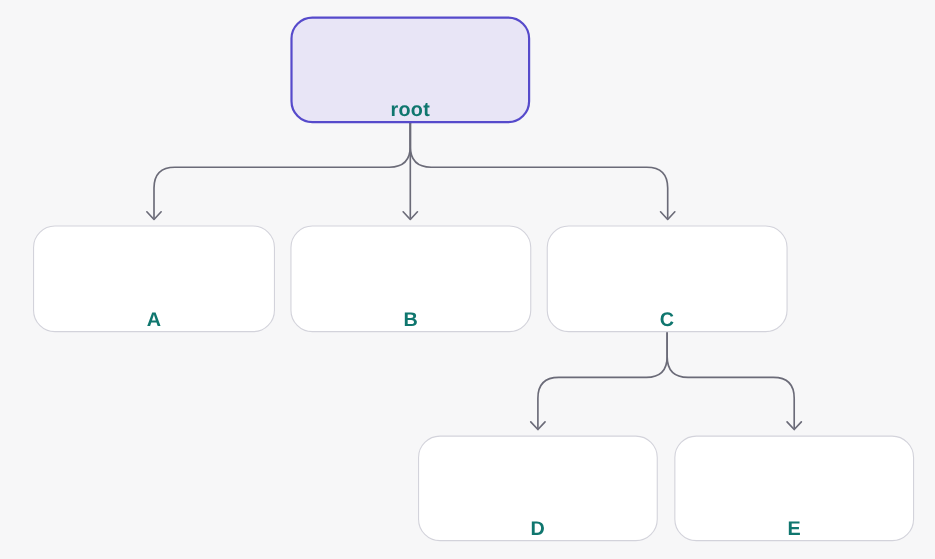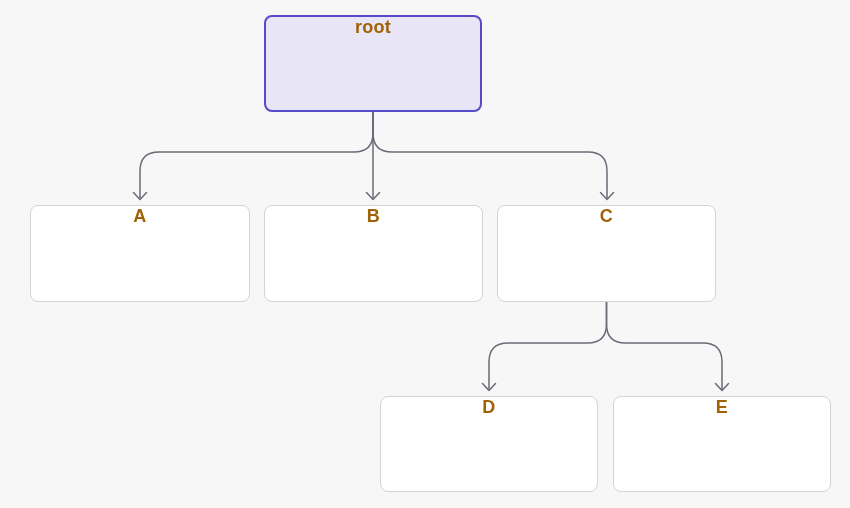--- a/index.html
+++ b/index.html
@@ -19,28 +19,28 @@
     position: absolute;
     left: 0;
     top: 0;
     width: 850px;
     height: 508px;
     pointer-events: none;
   }
   .node {
     position: absolute;
     display: flex;
-    align-items: flex-start;
+    align-items: flex-end;
     justify-content: center;
     box-sizing: border-box;
-    border-radius: 8px;
+    border-radius: 20px;
     font-size: 18px;
     font-weight: 600;
     letter-spacing: 0.3px;
-    color: #a16207;
+    color: #0f766e;
     background: #ffffff;
     border: 1px solid #d3d3db;
   }
   .node--root {
     background: #e8e5f6;
     border: 2px solid #564acb;
     left: 264px; top: 15px; width: 218px; height: 97px;
   }
   .node--a { left: 30px;  top: 205px; width: 220px; height: 97px; }
   .node--b { left: 264px; top: 205px; width: 219px; height: 97px; }

